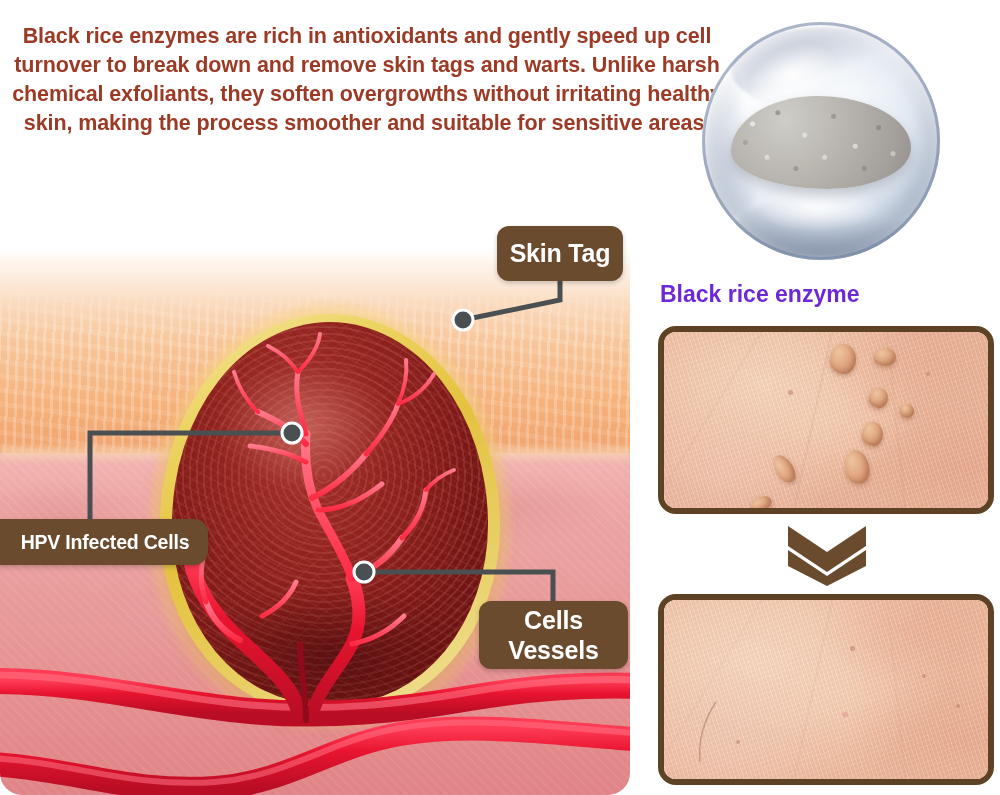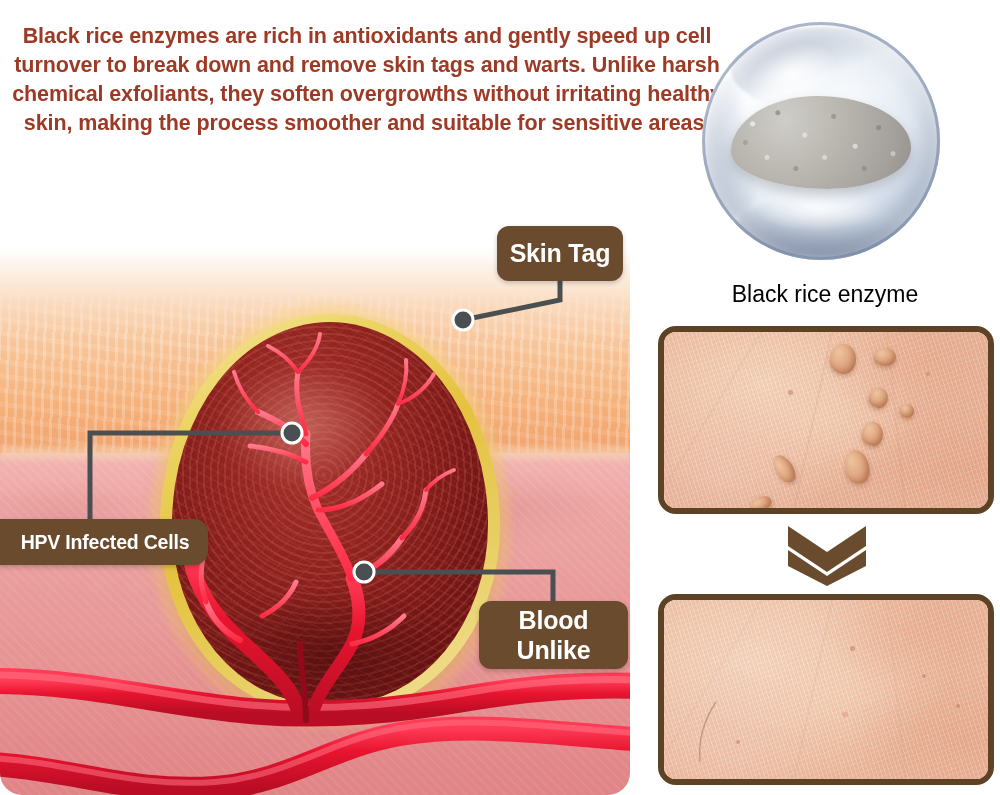--- a/index.html
+++ b/index.html
@@ -133,23 +133,23 @@
       radial-gradient(circle at 90% 62%, rgba(255,255,255,0.45) 0 2px, transparent 3px),
       radial-gradient(circle at 8% 50%, rgba(125,123,118,0.45) 0 2px, transparent 3px);
   }
 
   
   #sphere-caption {
     position: absolute;
     left: 660px;
     top: 281px;
     width: 330px;
-    text-align: center;
-    color: #000000;
-    font-weight: normal;
+    text-align: left;
+    color: #6d28d9;
+    font-weight: bold;
     font-size: 23px;
     font-family: "Liberation Sans", sans-serif;
   }
 
   
   #illus {
     position: absolute;
     left: 0px;
     top: 248px;
     width: 630px;
@@ -465,22 +465,22 @@
     <circle cx="292" cy="433" r="10" fill="#4A4F52" stroke="#ffffff" stroke-width="3"></circle>
     <circle cx="364" cy="572" r="10" fill="#4A4F52" stroke="#ffffff" stroke-width="3"></circle>
   </svg>
 
   <div class="callout" id="callout-skin-tag">Skin Tag</div>
 
   <div class="callout" id="callout-hpv">HPV Infected Cells</div>
 
   <div class="callout" id="callout-blood">
     <div>
-      <div>Blood</div>
-      <div>Unlike</div>
+      <div>Cells</div>
+      <div>Vessels</div>
     </div>
   </div>
 
   <div class="photo-frame" id="photo-before">
     <div class="skin-photo">
       <div class="skin-photo-tone"></div>
       <div class="skin-photo-pores"></div>
       <div class="photo-creases"></div>
 
       <div class="tag-blob" style="left:166px; top:12px; width:26px; height:30px;"></div>

